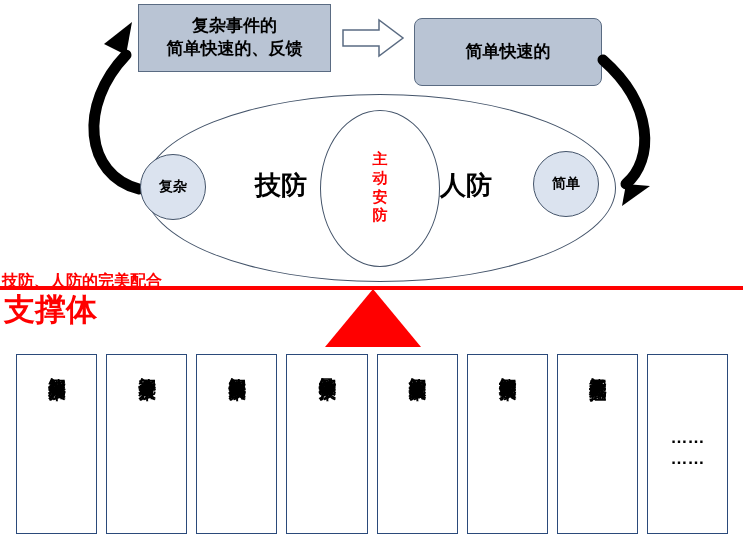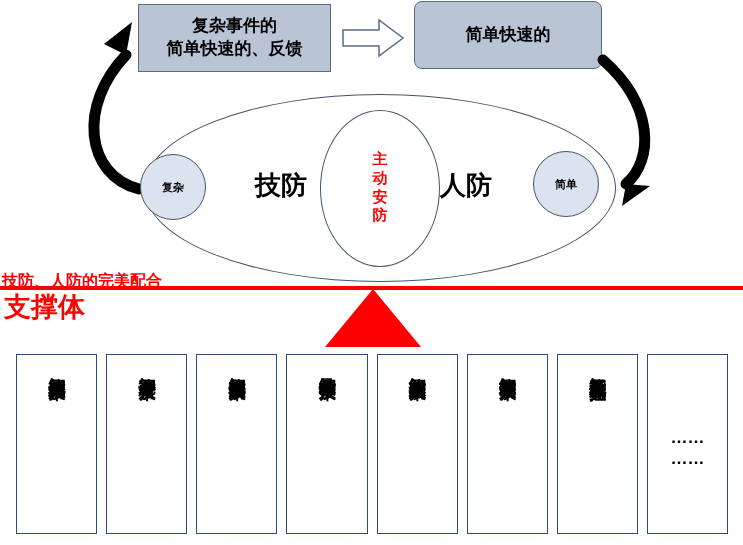--- a/index.html
+++ b/index.html
@@ -27,21 +27,21 @@
     display: flex;
     align-items: center;
     justify-content: center;
     text-align: center;
     font-weight: bold;
     font-size: 17px;
     line-height: 1.35;
     color: #000000;
   }
   #topbox-left  { left: 138px; top: 4px;  width: 193px; height: 68px; }
-  #topbox-right { left: 414px; top: 1px;  width: 188px; height: 68px; border-radius: 8px; }
+  #topbox-right { left: 414px; top: 18px;  width: 188px; height: 68px; border-radius: 8px; }
 
   
   #mid-arrow {
     position: absolute;
     left: 341px;
     top: 18px;
     width: 64px;
     height: 40px;
   }
 
@@ -85,21 +85,21 @@
     position: absolute;
     box-sizing: border-box;
     width: 66px;
     height: 66px;
     border: 1px solid #44546a;
     border-radius: 50%;
     background: #dbe3ef;
     display: flex;
     align-items: center;
     justify-content: center;
-    font-size: 11px;
+    font-size: 14px;
     font-weight: bold;
     color: #000;
   }
   #circle-complex { left: 140px; top: 154px; }
   #circle-simple  { left: 533px; top: 151px; }
 
   
   .venn-label {
     position: absolute;
     font-size: 26px;
@@ -135,21 +135,21 @@
     font-size: 16px;
     font-weight: bold;
     color: #ff0000;
     white-space: nowrap;
     margin-top: 24px;
   }
   #support-text {
     position: absolute;
     left: 4px;
     top: 289px;
-    font-size: 27px;
+    font-size: 31px;
     font-weight: bold;
     color: #ff0000;
     white-space: nowrap;
   }
 
   
   #triangle {
     position: absolute;
     left: 325px;
     top: 289px;

